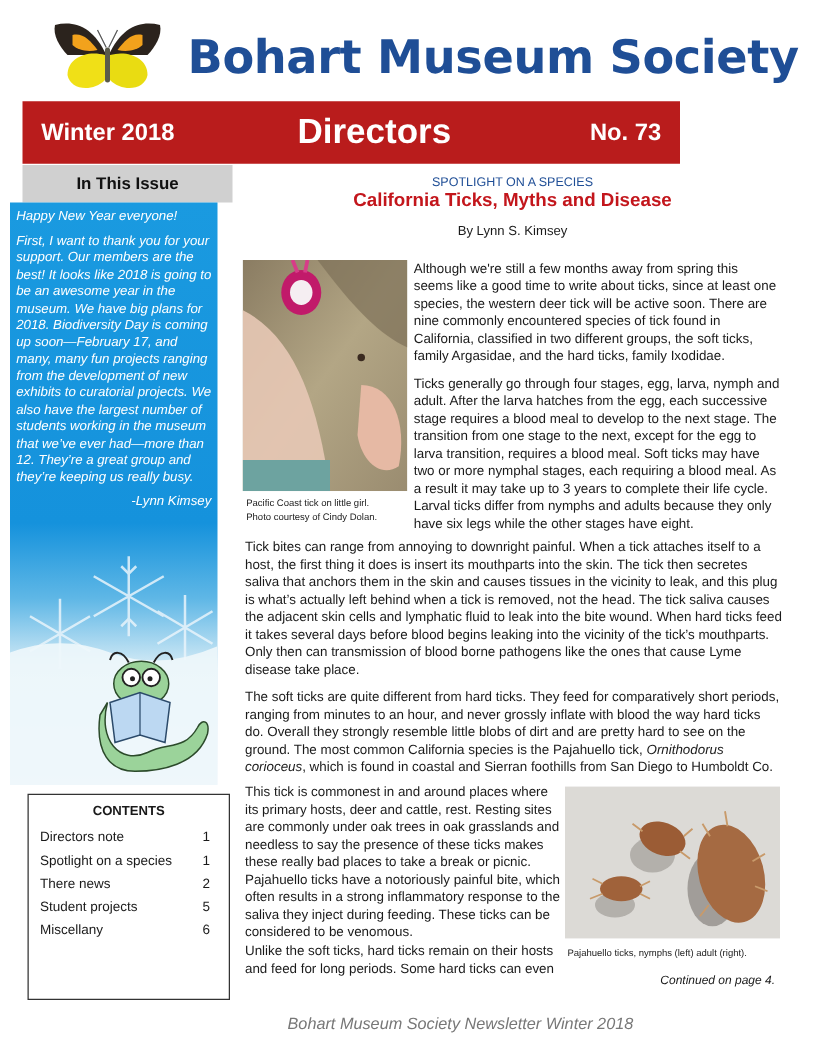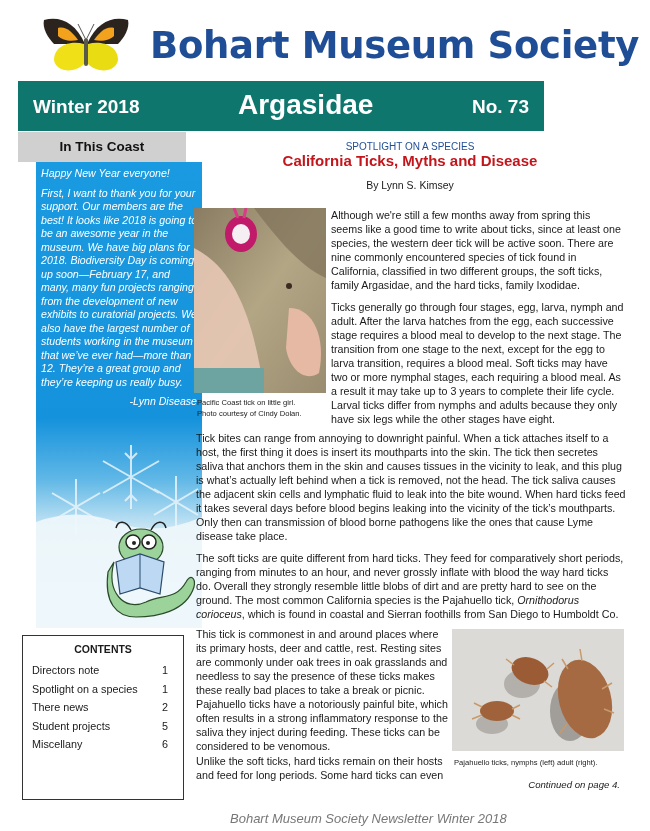--- a/index.html
+++ b/index.html
@@ -3,27 +3,27 @@
   <meta charset="utf-8">
   <style>
     * { box-sizing: border-box; margin: 0; padding: 0; }
     html, body { width: 650px; height: 831px; background: #ffffff; overflow: hidden; }
     body { position: relative; font-family: "Liberation Sans", sans-serif; color: #1a1a1a; }
 
     .masthead { position: absolute; left: 0; top: 0; width: 650px; height: 64px; }
     .butterfly { position: absolute; left: 40px; top: 14px; width: 92px; height: 62px; }
     .society-title { position: absolute; left: 150px; top: 24px; font-size: 37px; font-weight: bold; color: #1f4e96; letter-spacing: -0.3px; font-family: "DejaVu Sans", sans-serif; }
 
-    .banner { position: absolute; left: 18px; top: 81px; width: 526px; height: 50px; background: #0f766e; color: #ffffff; }
+    .banner { position: absolute; left: 18px; top: 81px; width: 526px; height: 50px; background: #b91c1c; color: #ffffff; }
     .banner-season { position: absolute; left: 15px; top: 15px; font-size: 19px; font-weight: bold; }
     .banner-title { position: absolute; left: 220px; top: 8px; font-size: 28px; font-weight: bold; }
     .banner-issue { position: absolute; right: 15px; top: 15px; font-size: 19px; font-weight: bold; }
 
     .sidebar-head { position: absolute; left: 18px; top: 132px; width: 168px; height: 30px; background: #d0d0d0; text-align: center; font-size: 13.5px; font-weight: bold; line-height: 30px; color: #111; }
-    .sidebar-blue { position: absolute; left: 36px; top: 162px; width: 166px; height: 466px; background: linear-gradient(180deg, #1a9ae0 0%, #1592dc 55%, #5fb7e6 68%, #d7ecf6 80%, #eef6fa 100%); overflow: hidden; }
+    .sidebar-blue { position: absolute; left: 8px; top: 162px; width: 166px; height: 466px; background: linear-gradient(180deg, #1a9ae0 0%, #1592dc 55%, #5fb7e6 68%, #d7ecf6 80%, #eef6fa 100%); overflow: hidden; }
     .director-note { position: absolute; left: 5px; top: 5px; width: 158px; color: #ffffff; font-style: italic; font-size: 10.6px; line-height: 13.5px; }
     .director-note p { margin-bottom: 6px; }
     .director-sig { text-align: right; padding-right: 2px; }
     .snow { position: absolute; left: 0; top: 0; width: 166px; height: 470px; }
 
     .contents { position: absolute; left: 22px; top: 635px; width: 162px; height: 165px; border: 1px solid #333; background: #fff; }
     .contents-title { text-align: center; font-weight: bold; font-size: 10.5px; margin-top: 7px; margin-bottom: 6px; }
     .contents-row { display: flex; justify-content: space-between; padding: 0 15px 0 9px; font-size: 10.8px; line-height: 18.5px; }
 
     .article { position: absolute; left: 196px; top: 138px; width: 428px; }
@@ -60,25 +60,25 @@
     <path d="M44 30 C30 26 14 32 14 46 C16 58 34 60 44 50 Z" fill="#f0e017"></path>
     <path d="M48 30 C62 26 78 32 78 46 C76 58 58 60 48 50 Z" fill="#e9dc12"></path>
     <rect x="44" y="24" width="4" height="28" rx="2" fill="#5a5a4a"></rect>
     <path d="M45 24 L38 10 M47 24 L54 10" stroke="#555" stroke-width="1"></path>
   </svg>
   <div class="society-title">Bohart Museum Society</div>
 </div>
 
 <div class="banner">
   <div class="banner-season">Winter 2018</div>
-  <div class="banner-title">Argasidae</div>
+  <div class="banner-title">Directors</div>
   <div class="banner-issue">No. 73</div>
 </div>
 
-<div class="sidebar-head">In This Coast</div>
+<div class="sidebar-head">In This Issue</div>
 <div class="sidebar-blue">
   <svg class="snow" viewBox="0 0 166 470">
     <g stroke="#e8f4fb" stroke-width="2" fill="none" opacity="0.85">
       <g transform="translate(95,315)">
         <path d="M0 -32 L0 32 M-28 -16 L28 16 M-28 16 L28 -16"></path>
         <path d="M-6 -24 L0 -18 L6 -24 M-6 24 L0 18 L6 24"></path>
       </g>
       <g transform="translate(40,345)">
         <path d="M0 -28 L0 28 M-24 -14 L24 14 M-24 14 L24 -14"></path>
       </g>
@@ -95,21 +95,21 @@
       <circle cx="98" cy="381" r="2" fill="#222"></circle>
       <circle cx="112" cy="381" r="2" fill="#222"></circle>
       <path d="M95 368 C90 358 82 358 80 366 M115 368 C120 358 128 358 130 366" stroke="#222" stroke-width="1.5" fill="none"></path>
       <path d="M80 400 L104 392 L128 400 L124 432 L104 426 L84 432 Z" fill="#bcd8f2" stroke="#2b4a6a" stroke-width="1.2"></path>
       <path d="M104 392 L104 426" stroke="#2b4a6a" stroke-width="1"></path>
     </g>
   </svg>
   <div class="director-note">
     <p>Happy New Year everyone!</p>
     <p>First, I want to thank you for your support. Our members are the best! It looks like 2018 is going to be an awesome year in the museum. We have big plans for 2018. Biodiversity Day is coming up soon—February 17, and many, many fun projects ranging from the development of new exhibits to curatorial projects. We also have the largest number of students working in the museum that we’ve ever had—more than 12. They’re a great group and they’re keeping us really busy.</p>
-    <p class="director-sig">-Lynn Disease</p>
+    <p class="director-sig">-Lynn Kimsey</p>
   </div>
 </div>
 
 <div class="contents">
   <div class="contents-title">CONTENTS</div>
   <div class="contents-row">
       <span>Directors note</span>
       <span>1</span>
     </div>
   <div class="contents-row">

